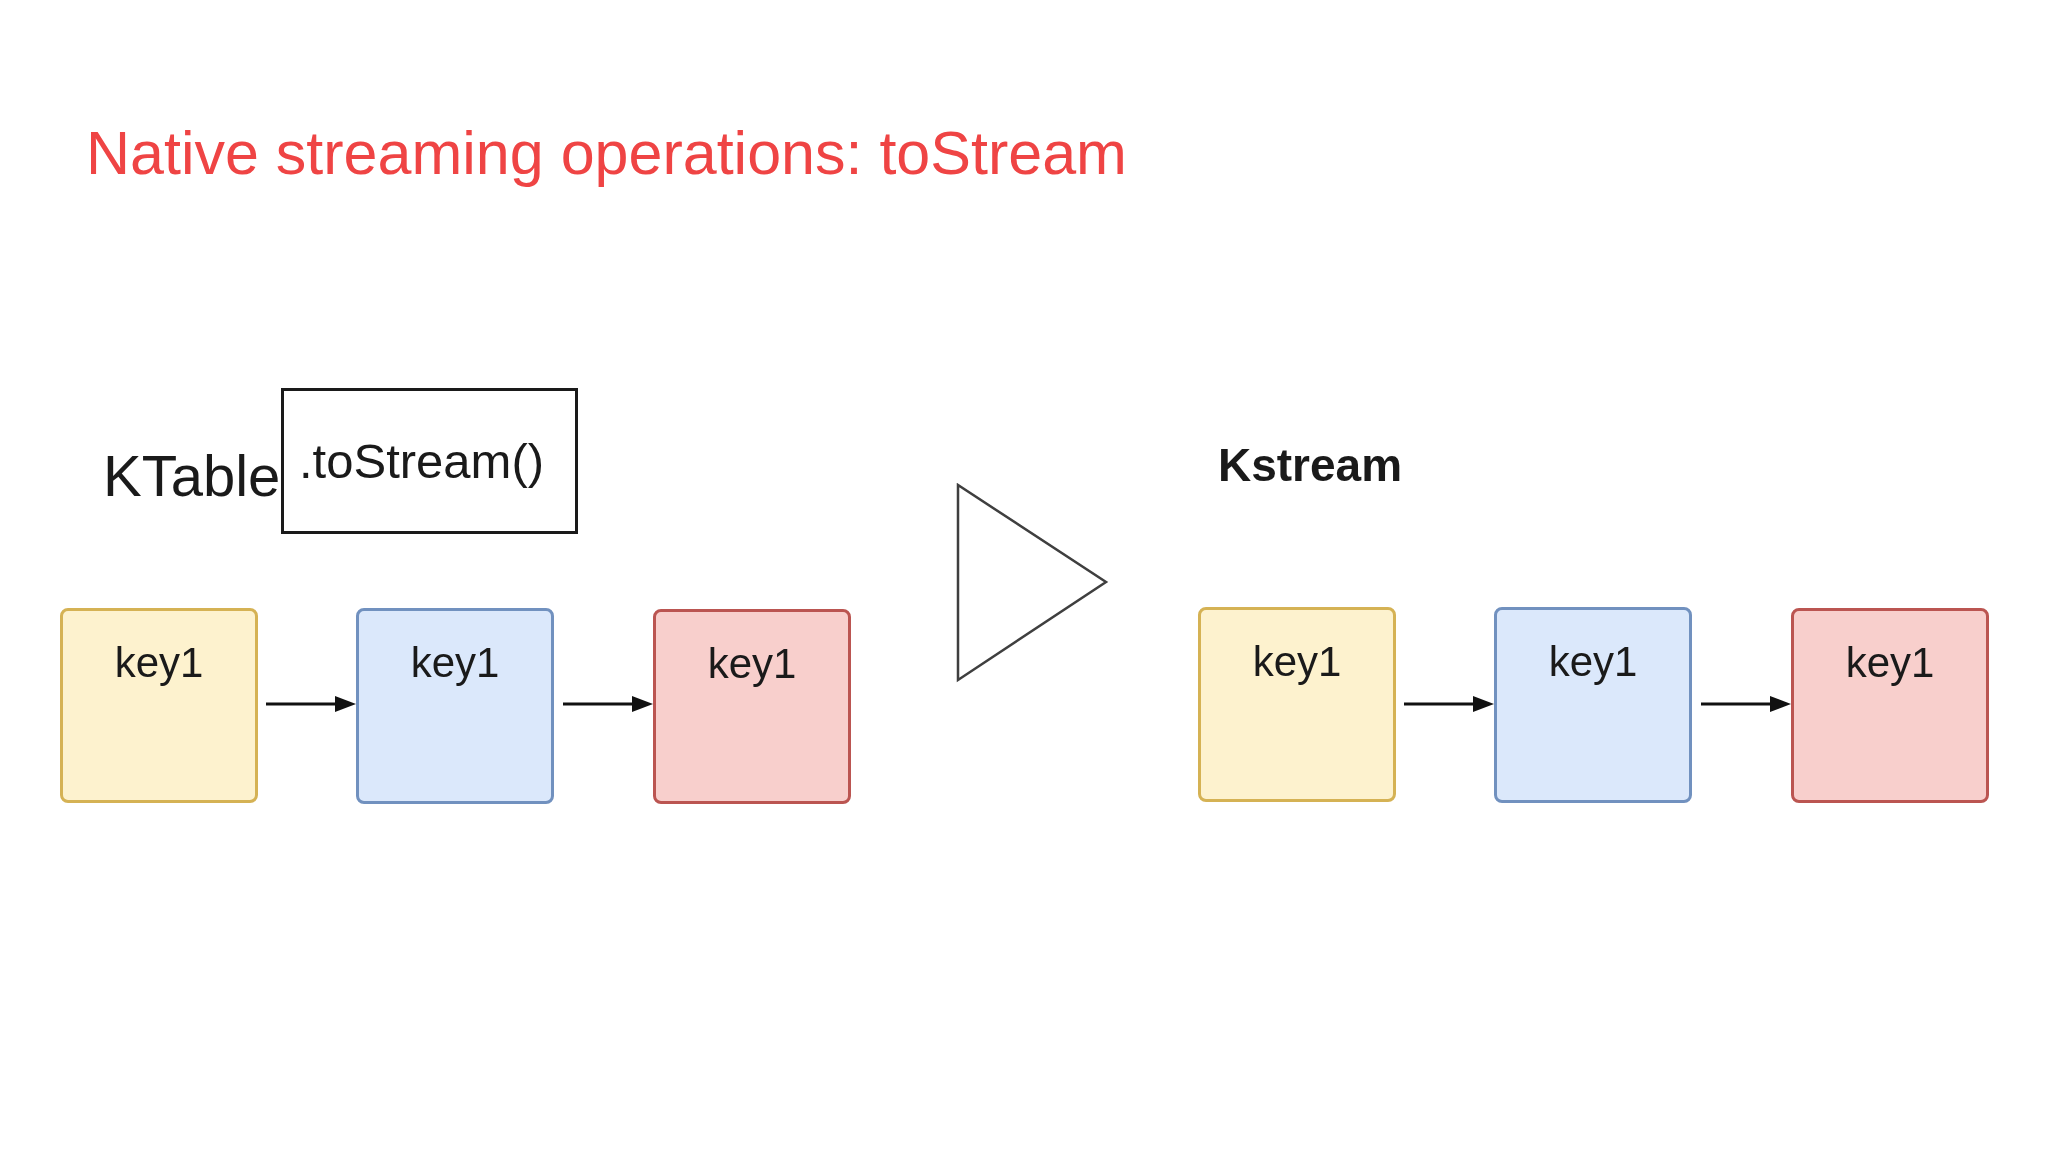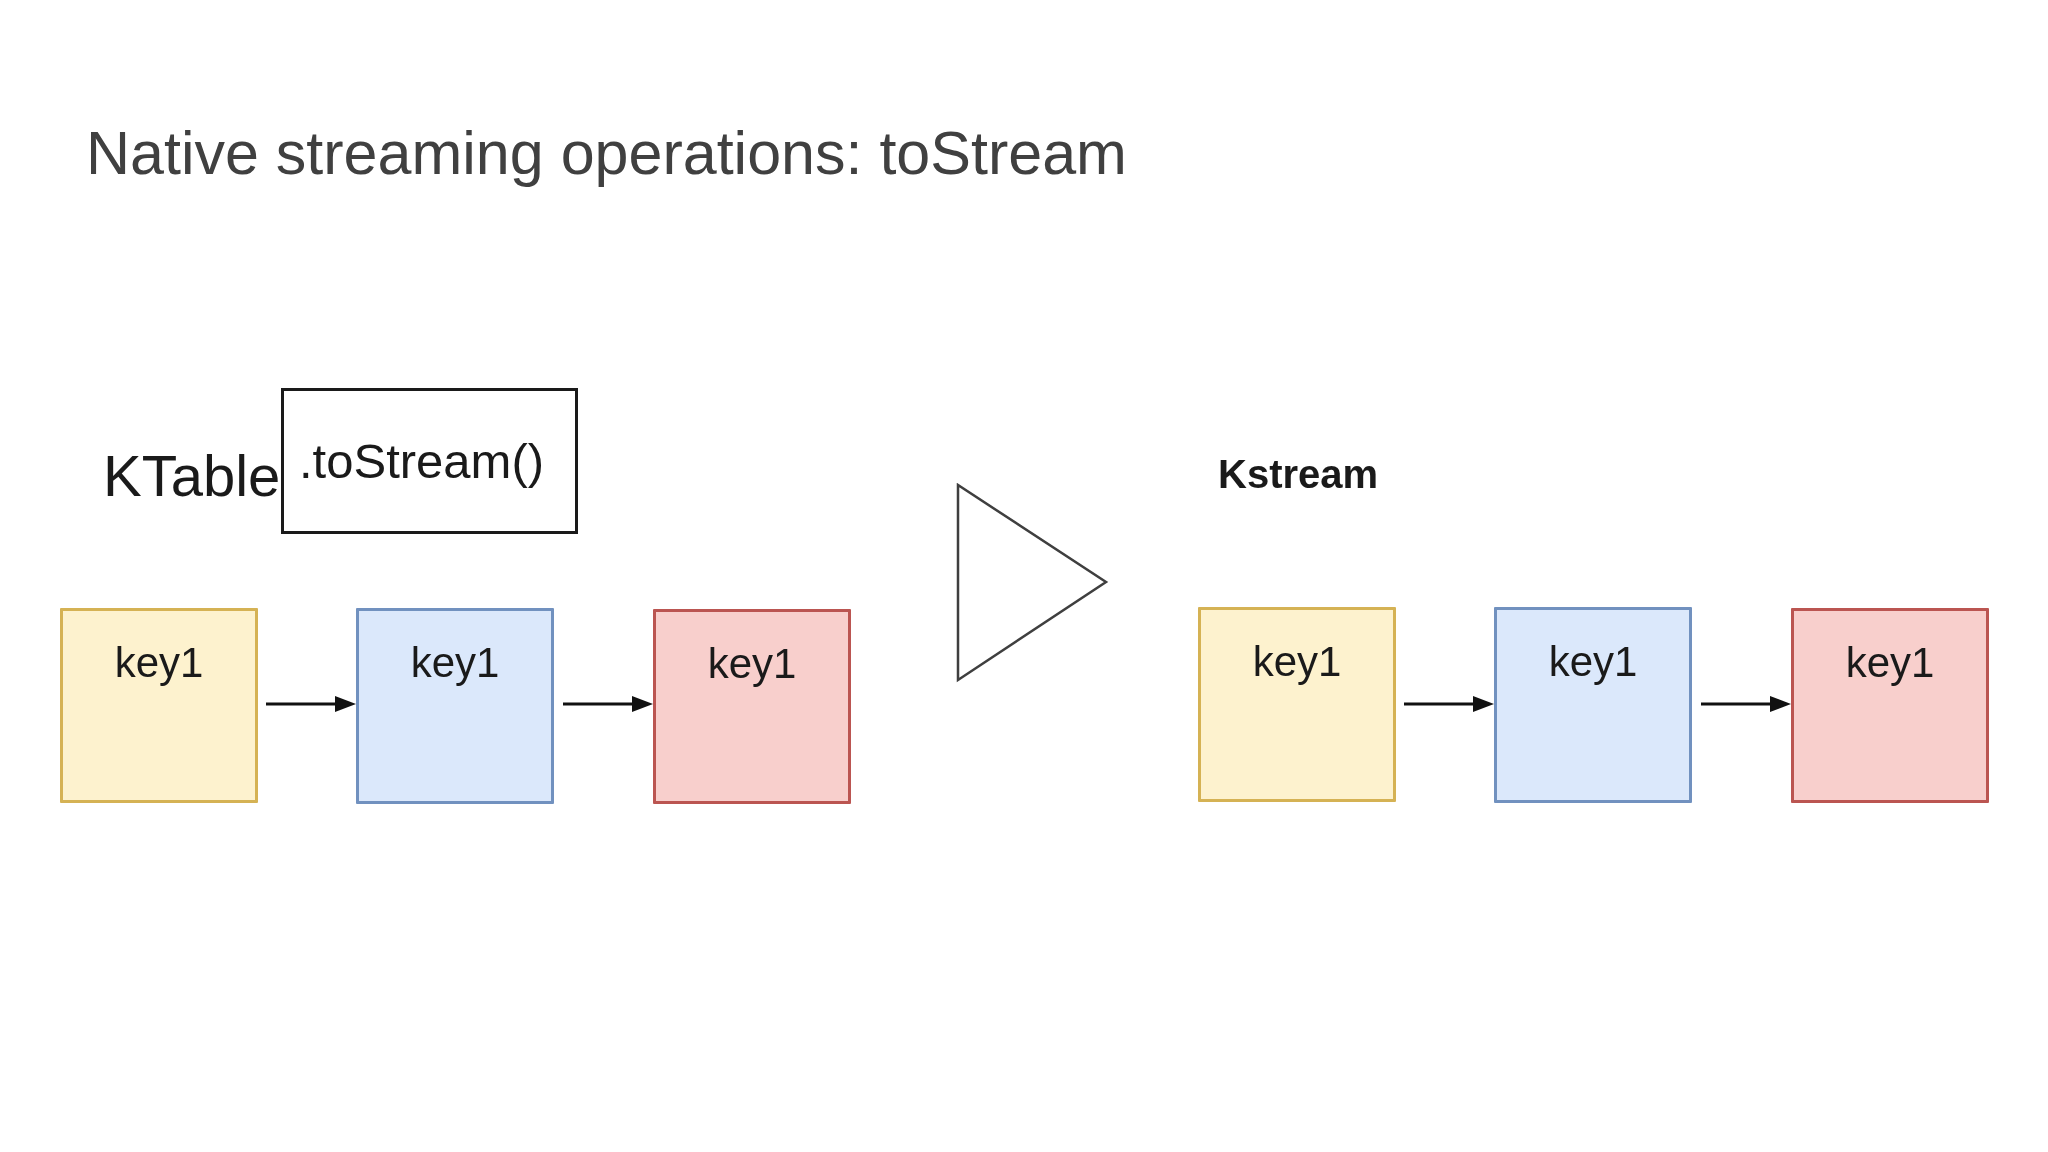--- a/index.html
+++ b/index.html
@@ -45,53 +45,53 @@
     display: flex;
     align-items: center;
     padding-left: 15px;
     font-size: 49px;
     font-weight: 400;
     white-space: nowrap;
   }
   .kstream-label {
     position: absolute;
     left: 1218px;
-    top: 452px;
-    font-size: 40px;
+    top: 438px;
+    font-size: 46px;
     font-weight: 700;
     white-space: nowrap;
   }
   .kbox {
     position: absolute;
     width: 198px;
     height: 195px;
     box-sizing: border-box;
     border: 3px solid #888888;
     text-align: center;
     padding-top: 28px;
     font-size: 42px;
-    border-radius: 1px;
+    border-radius: 8px;
   }
   .arrow {
     position: absolute;
     width: 90px;
     height: 20px;
   }
   .play-triangle {
     position: absolute;
     left: 956px;
     top: 483px;
   }
 </style>
 </head>
 <body>
 
 <div class="slide">
 
-  <div class="slide-title" style="color: #404040;">Native streaming operations: toStream</div>
+  <div class="slide-title" style="color: #ef4444;">Native streaming operations: toStream</div>
 
   <div class="ktable-label">KTable</div>
 
   <div class="tostream-box" style="border-color: rgb(26, 26, 26);">
     <span>.toStream()</span>
   </div>
 
   <div class="kbox" style="left: 60px; top: 608px; background-color: rgb(253, 242, 206); border-color: rgb(213, 178, 84);">
     <span>key1</span>
   </div>

